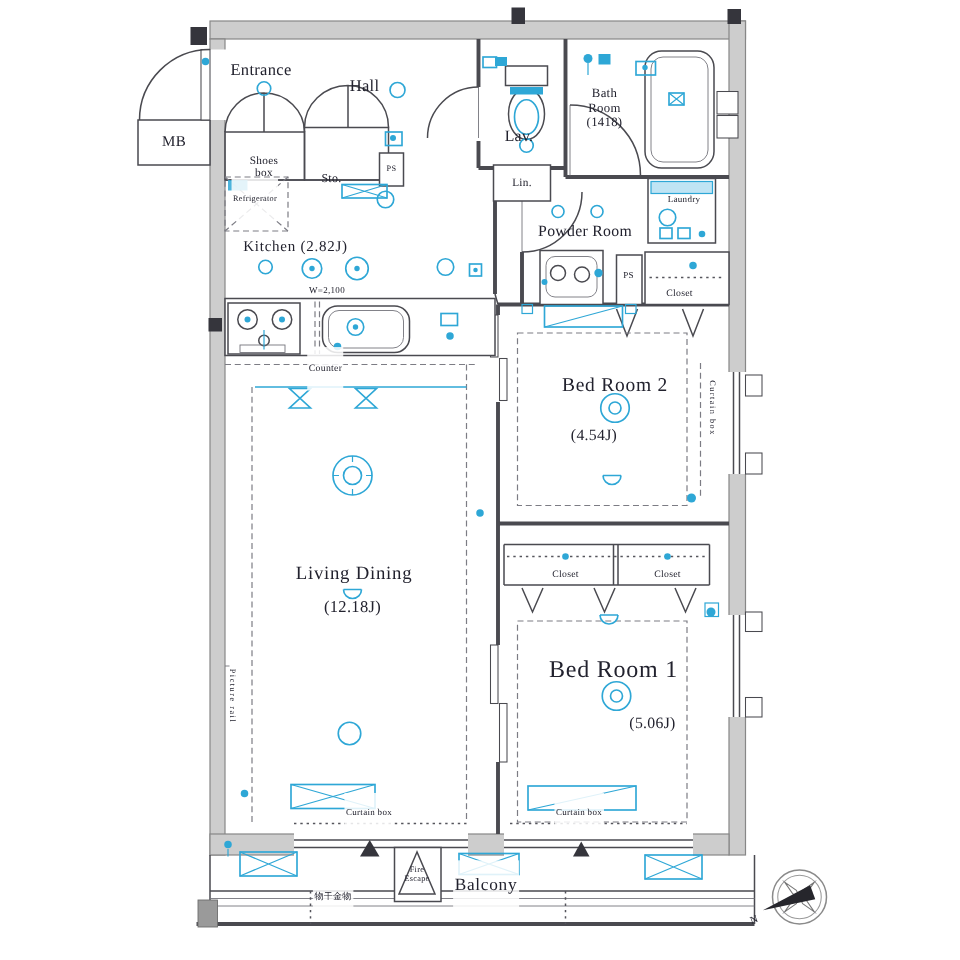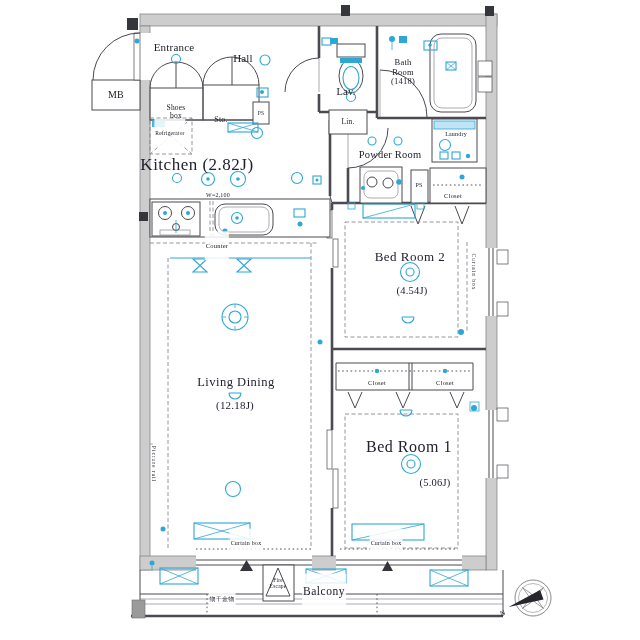--- a/index.html
+++ b/index.html
@@ -267,31 +267,31 @@
 <div class="lbl" style="left:243px;top:58px;font-size:11px;">Hall</div>
 <div class="lbl" style="left:116px;top:95px;font-size:10px;">MB</div>
 <div class="lbl" style="left:176px;top:112px;font-size:7.5px;">Shoes
 box</div>
 <div class="lbl" style="left:221px;top:96px;font-size:8px;margin-top:24px;">Sto.</div>
 <div class="lbl" style="left:346px;top:92px;font-size:10.5px;">Lav.</div>
 <div class="lbl" style="left:403px;top:72px;font-size:8.5px;">Bath
 Room
 (1418)</div>
 <div class="lbl" style="left:348px;top:122px;font-size:7.5px;">Lin.</div>
-<div class="lbl big" style="left:197px;top:165px;font-size:17px;">Kitchen (2.82J)</div>
+<div class="lbl big" style="left:197px;top:165px;font-size:10px;">Kitchen (2.82J)</div>
 <div class="lbl bg" style="left:170px;top:133px;font-size:5.5px;">Refrigerator</div>
 <div class="lbl" style="left:218px;top:195px;font-size:6px;">W=2,100</div>
 <div class="lbl bg" style="left:217px;top:246px;font-size:6.5px;">Counter</div>
 <div class="lbl" style="left:261px;top:113px;font-size:5.5px;">PS</div>
 <div class="lbl" style="left:390px;top:155px;font-size:10.5px;">Powder Room</div>
 <div class="lbl" style="left:456px;top:134px;font-size:6px;">Laundry</div>
 <div class="lbl" style="left:419px;top:185px;font-size:6px;">PS</div>
 <div class="lbl" style="left:453px;top:196px;font-size:6.5px;">Closet</div>
 <div class="lbl big" style="left:410px;top:257px;font-size:13px;">Bed Room 2</div>
-<div class="lbl" style="left:412px;top:291px;font-size:10.5px;">(4.54J)</div>
+<div class="lbl" style="left:396px;top:291px;font-size:10.5px;">(4.54J)</div>
 <div class="lbl v" style="left:474px;top:272px;font-size:5.5px;">Curtain box</div>
 <div class="lbl big" style="left:236px;top:382px;font-size:12.5px;">Living Dining</div>
 <div class="lbl" style="left:235px;top:405px;font-size:11px;">(12.18J)</div>
 <div class="lbl v" style="left:154px;top:464px;font-size:5.5px;">Picture rail</div>
 <div class="lbl" style="left:377px;top:383px;font-size:6.5px;">Closet</div>
 <div class="lbl" style="left:445px;top:383px;font-size:6.5px;">Closet</div>
 <div class="lbl big" style="left:409px;top:447px;font-size:16px;">Bed Room 1</div>
 <div class="lbl" style="left:435px;top:483px;font-size:10.5px;">(5.06J)</div>
 <div class="lbl bg" style="left:246px;top:543px;font-size:6px;">Curtain box</div>
 <div class="lbl bg" style="left:386px;top:543px;font-size:6px;">Curtain box</div>

